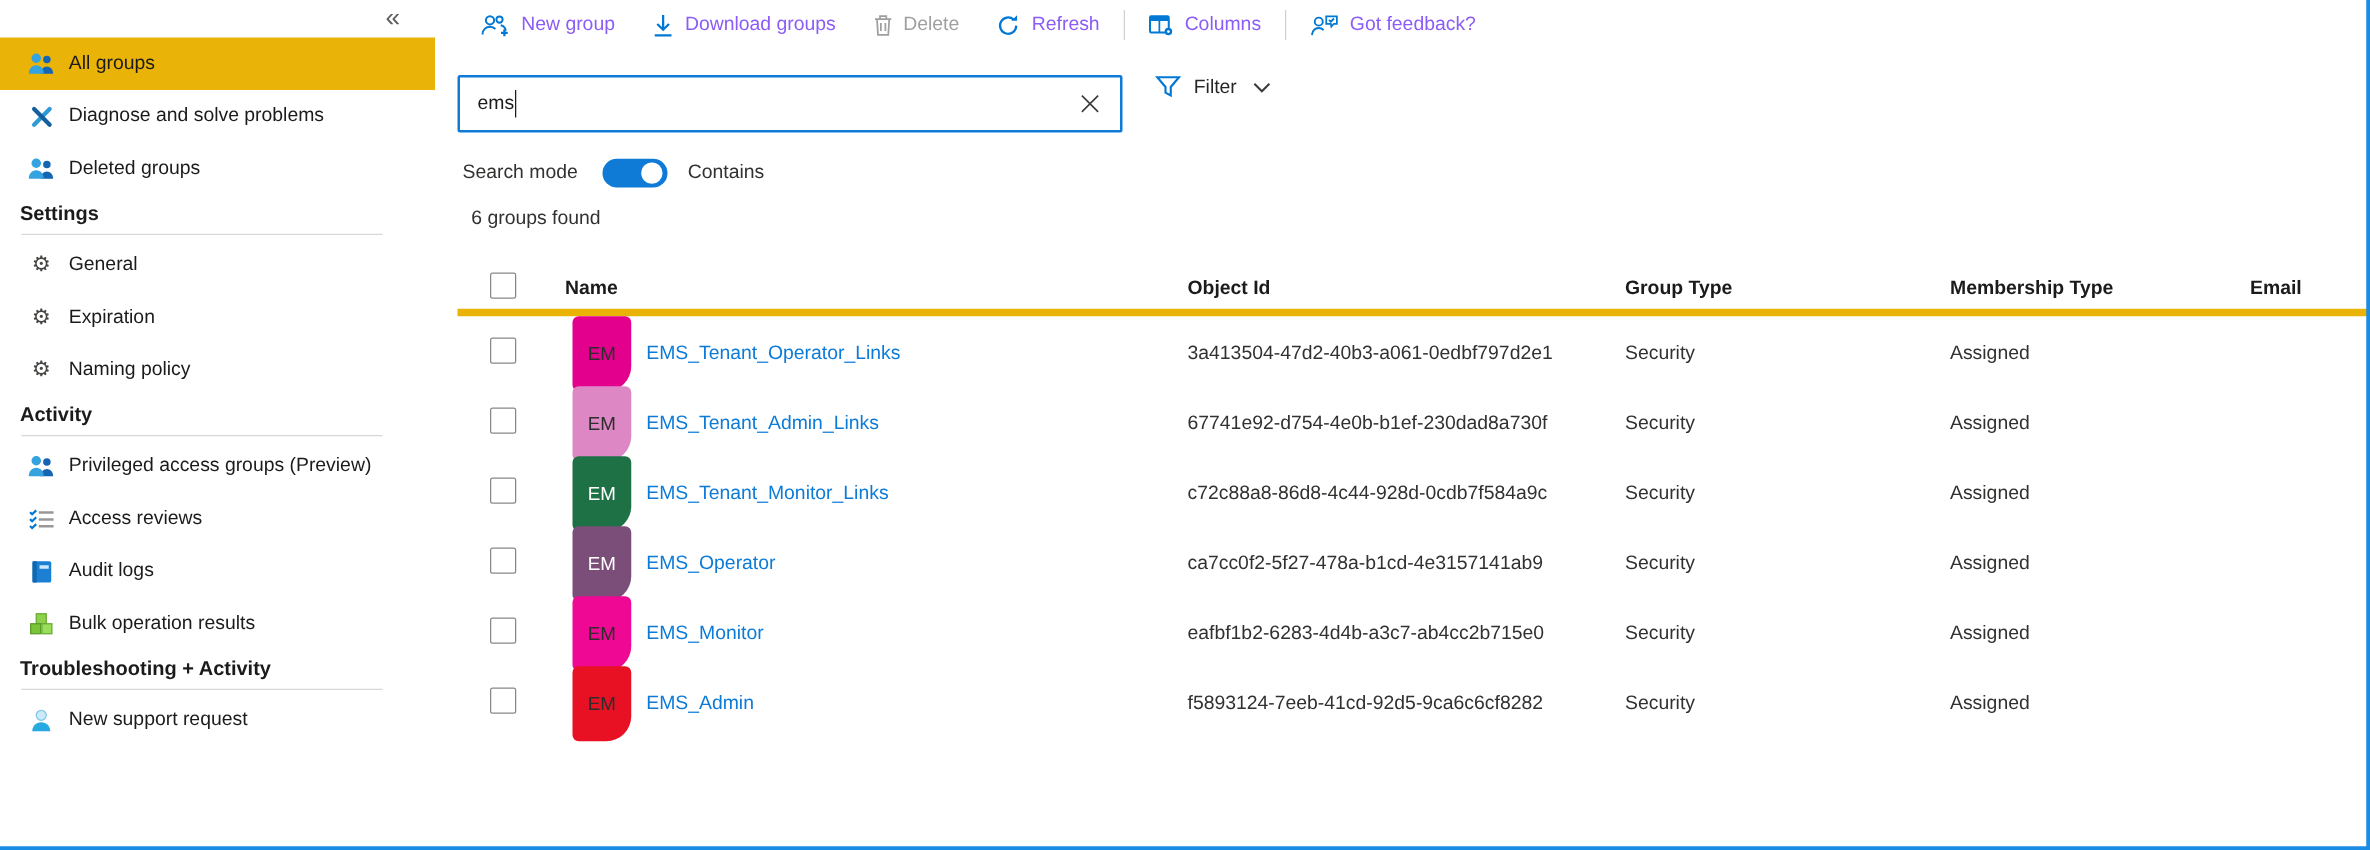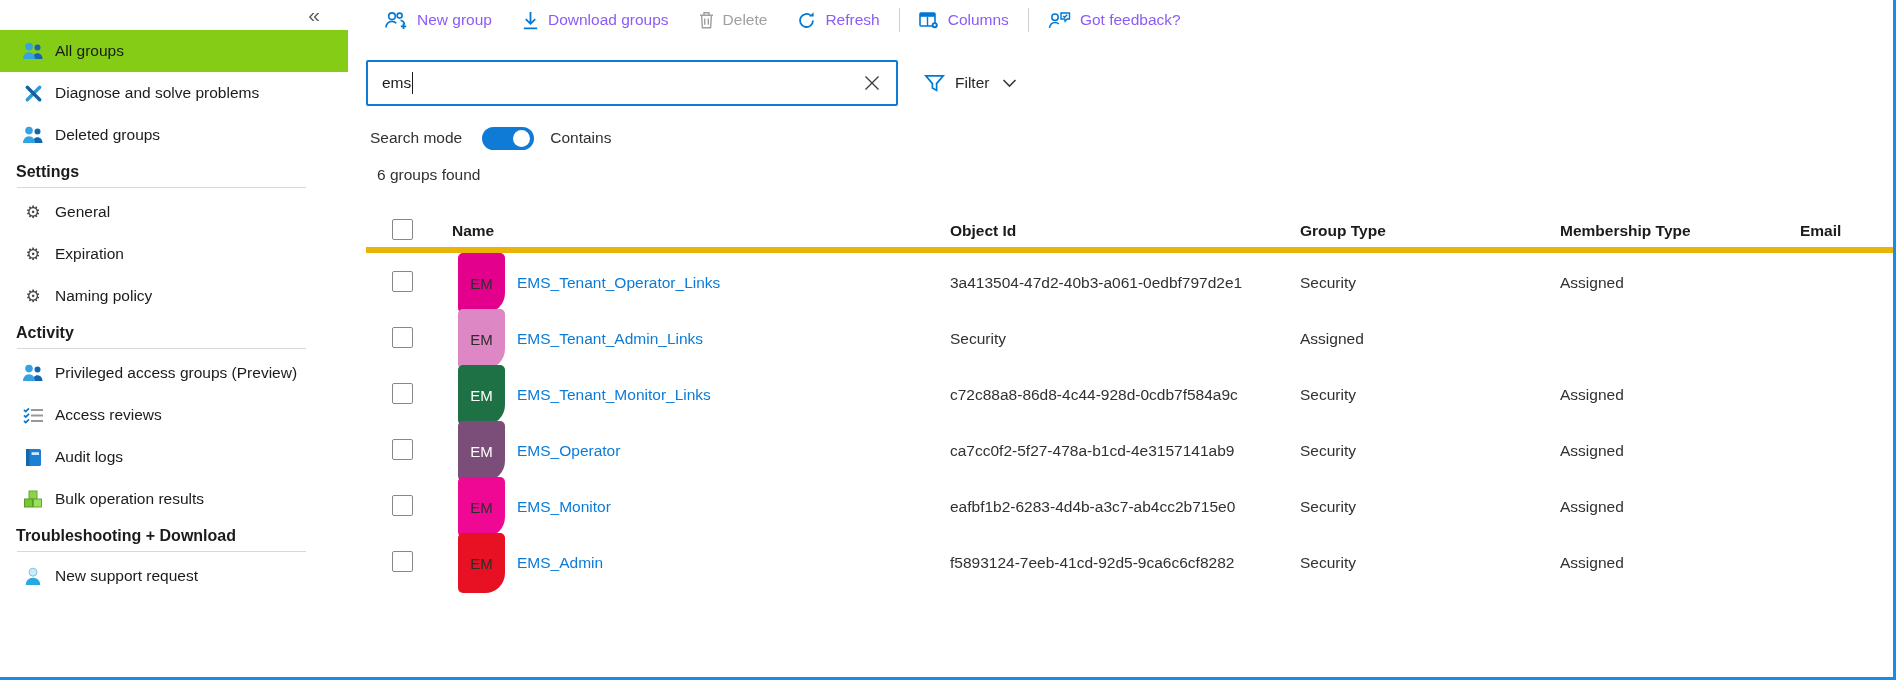--- a/index.html
+++ b/index.html
@@ -12,37 +12,37 @@
   }
   
   .sidebar { width:348px; flex:0 0 348px; padding-top:4px; }
   .collapse-row { height:24px; text-align:right; padding-right:28px; }
   .collapse-glyph { font-size:21px; color:#605e5c; cursor:pointer; line-height:22px; }
   .nav { margin-top:2px; }
   .nav-item {
     height:42px; display:flex; align-items:center;
     padding-left:20px; cursor:pointer;
   }
-  .nav-item.selected { background:#84cc16; }
+  .nav-item.selected { background:#eab308; }
   .nav-item .icn { width:26px; display:inline-flex; justify-content:center; align-items:center; flex:0 0 26px; }
   .nav-item .lbl { margin-left:9px; color:#1b1b1b; }
   .gear-glyph { font-family:"DejaVu Sans", sans-serif; font-size:17px; color:#484644; line-height:1; }
   .nav-header {
     height:31px; line-height:31px;
     padding-left:16px; font-weight:bold; font-size:16px; color:#1b1b1b;
   }
   .nav-divider { border-top:1px solid #d8d8d8; margin:0 42px 3px 17px; }
   
   .main { flex:1; padding-left:18px; position:relative; }
   .toolbar { height:40px; display:flex; align-items:center; padding-left:2px; }
   .tb-btn { display:inline-flex; align-items:center; gap:9px; padding:0 15px; height:30px; cursor:pointer; color:#8b5cf6; white-space:nowrap; }
   .tb-btn.disabled { color:#a19f9d; cursor:default; }
   .tb-sep { width:1px; height:24px; background:#d2d0ce; margin:0 4px; }
   
-  .search-row { margin-top:20px; display:flex; align-items:center; }
+  .search-row { margin-top:20px; display:flex; align-items:flex-start; }
   .search-box {
     width:532px; height:46px; border:2px solid #0f7bd7; border-radius:2px;
     display:flex; align-items:center; padding:0 12px 0 14px; background:#fff;
   }
   .search-text { color:#1b1b1b; }
   .caret { display:inline-block; width:1px; height:22px; background:#1b1b1b; margin-left:1px; }
   .search-spacer { flex:1; }
   .clear-btn { cursor:pointer; display:inline-flex; padding:4px; }
   .filter-group { display:inline-flex; align-items:center; margin-left:26px; gap:10px; cursor:pointer; }
   .filter-label { color:#262626; }
@@ -200,21 +200,21 @@
       <span class="icn">
         <svg width="20" height="18" viewBox="0 0 20 18">
           <rect x="6" y="1" width="8" height="8" fill="#8dd24a" stroke="#67a832"></rect>
           <rect x="1.5" y="9" width="8" height="8" fill="#79c437" stroke="#5a9c28"></rect>
           <rect x="10.5" y="9" width="8" height="8" fill="#9ade5c" stroke="#67a832"></rect>
         </svg>
       </span>
       <span class="lbl">Bulk operation results</span>
     </div>
 
-    <div class="nav-header">Troubleshooting + Download</div>
+    <div class="nav-header">Troubleshooting + Activity</div>
     <div class="nav-divider"></div>
 
     <div class="nav-item">
       <span class="icn">
         <svg width="18" height="19" viewBox="0 0 18 19">
           <circle cx="9" cy="5.2" r="4" fill="#cdeaf8" stroke="#7fc6e8"></circle>
           <path d="M1.8 18c0-4.2 3.1-7.2 7.2-7.2s7.2 3 7.2 7.2z" fill="#29a9e1"></path>
         </svg>
       </span>
       <span class="lbl">New support request</span>
@@ -354,20 +354,21 @@
       <span class="cell">Assigned</span>
       <span class="cell"></span>
     </div>
 
     <div class="trow">
       <span><span class="cb"></span></span>
       <span class="namecell">
         <span class="avatar" style="background: rgb(221, 135, 197); color: rgb(45, 45, 45);">EM</span>
         <a class="glink">EMS_Tenant_Admin_Links</a>
       </span>
+      <span class="cell">67741e92-d754-4e0b-b1ef-230dad8a730f</span>
       <span class="cell">Security</span>
       <span class="cell">Assigned</span>
       <span class="cell"></span>
     </div>
 
     <div class="trow">
       <span><span class="cb"></span></span>
       <span class="namecell">
         <span class="avatar" style="background: rgb(30, 113, 69); color: rgb(255, 255, 255);">EM</span>
         <a class="glink">EMS_Tenant_Monitor_Links</a>

